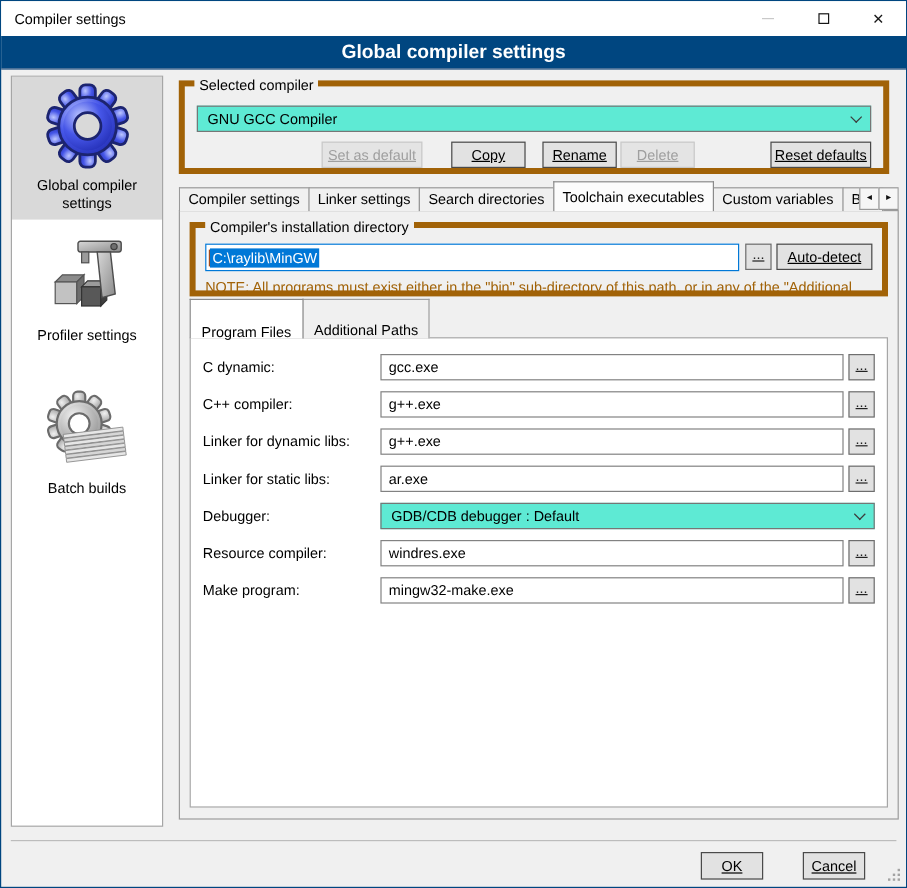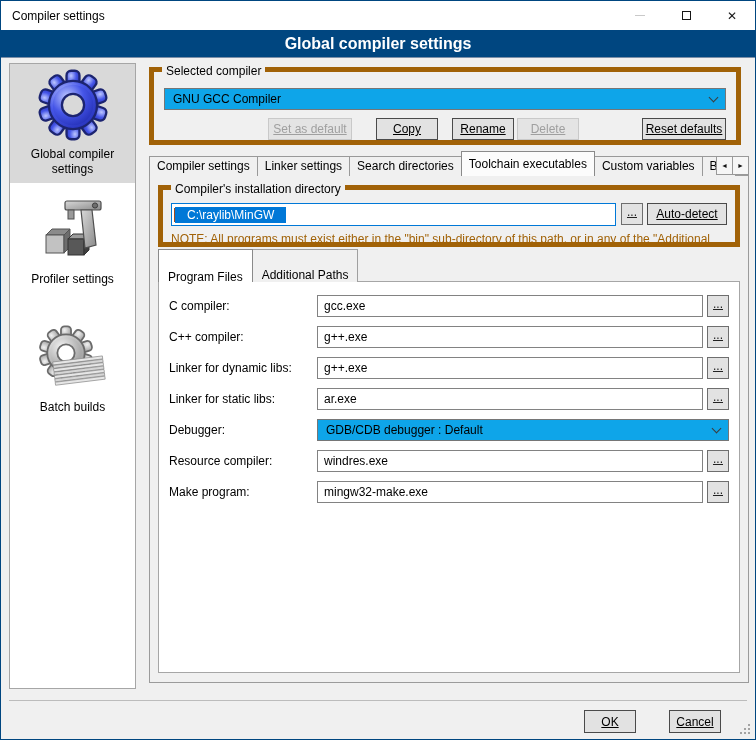--- a/index.html
+++ b/index.html
@@ -25,21 +25,21 @@
   .sb-item{text-align:center;padding:4px 2px 6px;}
   .sb-item.selected{background:#d9d9d9;}
   .sb-label{display:block;line-height:15px;padding-top:2px;}
   .sb-gap1{height:8px;} .sb-gap2{height:28px;}
 
   
   .btn{height:22px;background:#e2e2e2;border:1px solid #4a4a4a;display:flex;align-items:center;
     justify-content:center;white-space:nowrap;cursor:default;text-decoration:underline;}
   .btn.disabled{border-color:#c9c9c9;color:#9f9f9f;background:#e4e4e4;}
   .field-input{height:22px;border:1px solid #828282;background:#fff;display:flex;align-items:center;padding:0 6px;}
-  .combo{height:22px;border:1px solid #767676;background:#0ea5e9;display:flex;align-items:center;
+  .combo{height:22px;border:1px solid #767676;background:#5eead4;display:flex;align-items:center;
     justify-content:space-between;padding:0 8px;}
   .chevron{width:7px;height:7px;border-right:1.5px solid #3c3c3c;border-bottom:1.5px solid #3c3c3c;
     transform:rotate(45deg);margin-top:-4px;flex:none;}
   .browse-btn{flex:none;width:22px;height:22px;margin-left:4px;background:#e2e2e2;border:1px solid #6e6e6e;
     color:#222;display:flex;align-items:flex-start;justify-content:center;line-height:12px;padding-top:2px;}
   .group{position:absolute;border:5px solid #a16207;}
   .group-title{position:absolute;top:-8px;left:8px;background:#f0f0f0;padding:0 4px;line-height:15px;}
 
   
   .group-selected{left:148px;top:66px;width:592px;height:78px;}
@@ -62,21 +62,21 @@
   .arrow-btn{width:17px;height:19px;border:1px solid #999;background:#f6f6f6;display:flex;align-items:center;
     justify-content:center;font-size:7px;margin-left:-1px;color:#111;}
 
   .tab-panel{position:absolute;left:148px;top:174px;width:600px;height:508px;background:#f0f0f0;border:1px solid #9b9b9b;}
 
   
   .group-install{left:8px;top:9px;right:8px;height:62px;}
   .path-row{position:absolute;left:8px;right:8px;top:13px;display:flex;}
   .path-input{flex:1;height:23px;border:1px solid #0078d7;background:#fff;display:flex;align-items:center;padding:0 2px;overflow:hidden;}
   .sel-caret{width:1px;height:14px;background:#a04a1e;flex:none;}
-  .sel-text{background:#0078d7;color:#fff;padding:1px 12px;white-space:nowrap;}
+  .sel-text{background:#0078d7;color:#fff;padding:1px 2px;white-space:nowrap;}
   .autodetect-btn{flex:none;width:80px;margin-left:4px;}
   .note{position:absolute;left:8px;right:1px;top:41px;color:#a16207;white-space:nowrap;overflow:hidden;line-height:16px;}
 
   
   .subtabs{position:absolute;left:8px;top:81px;height:25px;display:flex;align-items:flex-end;z-index:2;}
   .subtab{height:19px;line-height:18px;padding:16px 9px;background:#f0f0f0;border:1px solid #a0a0a0;border-bottom:0;
     margin-right:-1px;white-space:nowrap;text-align:right;}
   .subtab.active{height:24px;line-height:23px;background:#fff;position:relative;z-index:3;border-color:#8a8a8a;}
   .files-panel{position:absolute;left:8px;top:105px;right:8px;bottom:9px;background:#fff;border:1px solid #a6a6a6;}
   .form-row{display:flex;align-items:center;margin:9px 10px 0 10px;}
@@ -252,21 +252,21 @@
       <div class="note">NOTE: All programs must exist either in the "bin" sub-directory of this path, or in any of the "Additional</div>
     </div>
 
     <div class="subtabs">
       <div class="subtab active">Program Files</div>
       <div class="subtab">Additional Paths</div>
     </div>
 
     <div class="files-panel">
       <div class="form-row">
-        <span class="form-label">C compiler:</span>
+        <span class="form-label">C dynamic:</span>
         <div class="field-input">gcc.exe</div>
         <div class="btn browse-btn">...</div>
       </div>
       <div class="form-row">
         <span class="form-label">C++ compiler:</span>
         <div class="field-input">g++.exe</div>
         <div class="btn browse-btn">...</div>
       </div>
       <div class="form-row">
         <span class="form-label">Linker for dynamic libs:</span>

